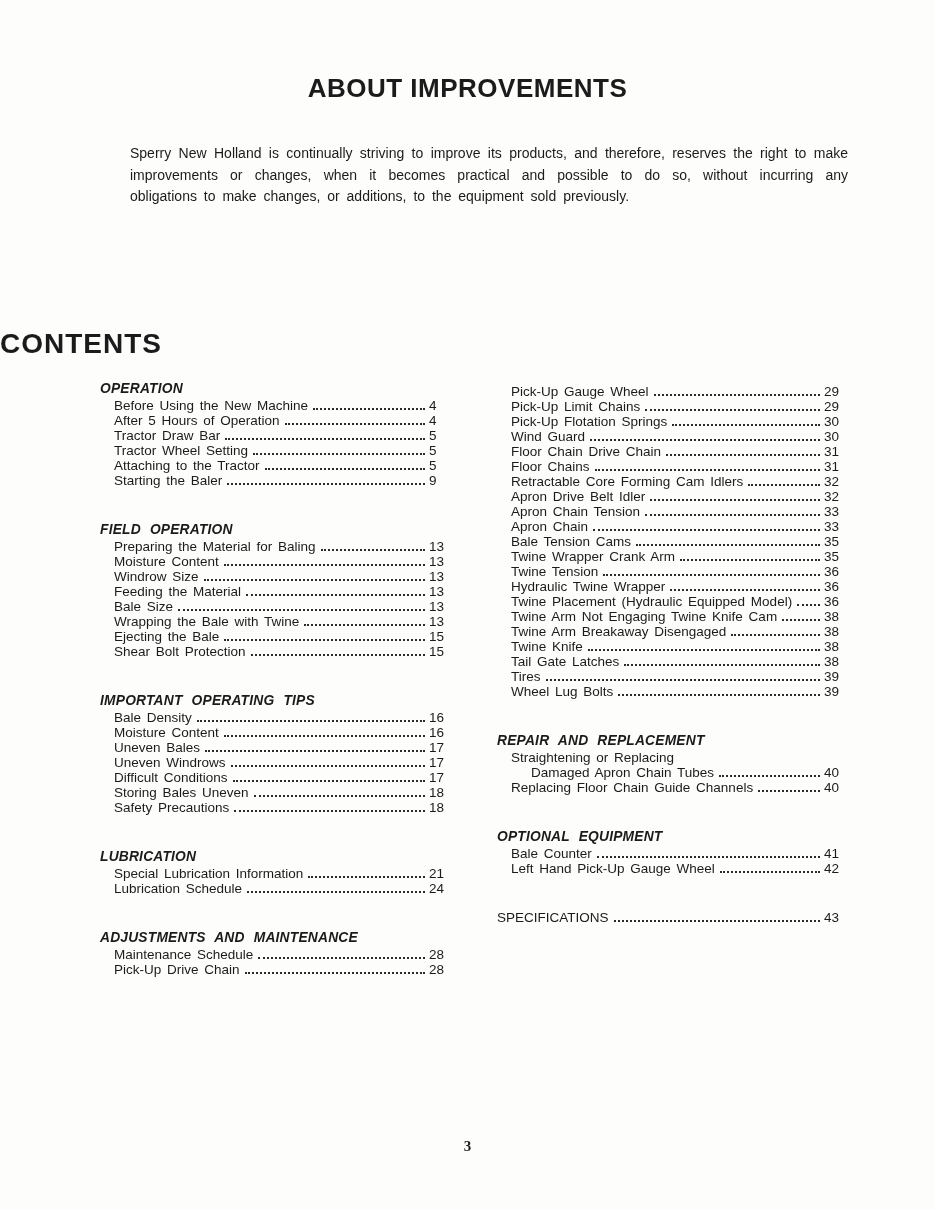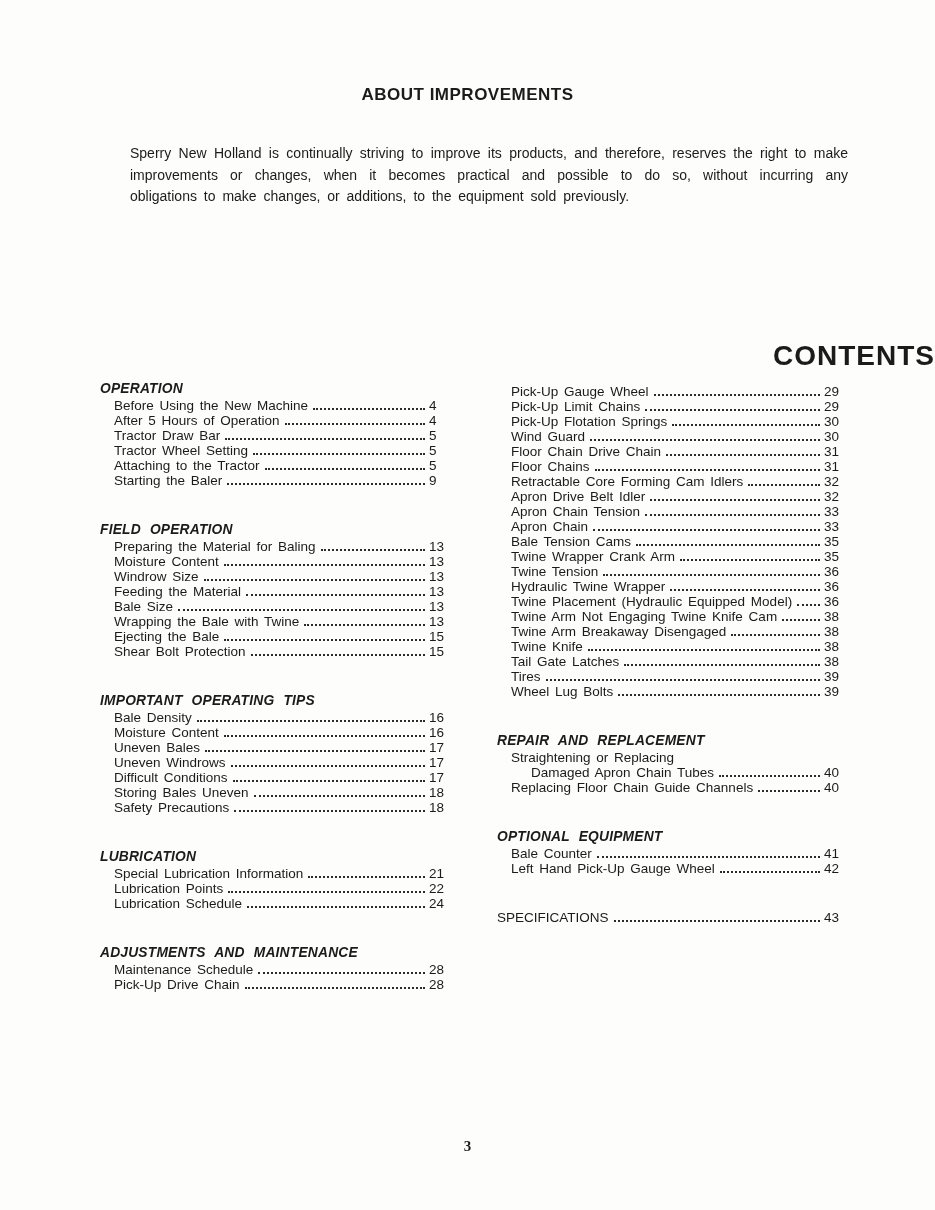--- a/index.html
+++ b/index.html
@@ -6,33 +6,33 @@
   .page {
     position:relative;
     width:935px; height:1210px;
     margin:0 auto;
     background:#fdfdfb;
     color:#1b1b1b;
     font-family:"Liberation Sans", sans-serif;
     overflow:hidden;
   }
   .about-title {
-    position:absolute; top:85px; left:0; width:100%;
+    position:absolute; top:73px; left:0; width:100%;
     text-align:center;
-    font-size:17px; font-weight:bold; letter-spacing:0.5px;
+    font-size:26px; font-weight:bold; letter-spacing:0.5px;
   }
   .about-body {
     position:absolute; top:127px; left:114px; width:718px;
     margin:16px;
     font-size:14px; line-height:21.5px;
     text-align:justify; word-spacing:3px;
   }
   .contents-title {
-    position:absolute; top:340px; left:0; width:100%;
-    text-align:right;
+    position:absolute; top:328px; left:0; width:100%;
+    text-align:left;
     font-size:28px; font-weight:bold; letter-spacing:1px;
   }
   .toc-col {
     position:absolute;
     font-size:13.5px; line-height:15px;
   }
   #col-left  { left:100px; top:381px; width:354px; }
   #col-right { left:497px; top:384px; width:352px; }
 
   .toc-section + .toc-section { margin-top:34px; }
@@ -195,25 +195,20 @@
         </div>
       </div>
       <div class="toc-section">
         <div class="toc-heading">LUBRICATION</div>
         <div class="toc-entry">
           <span class="entry-label">Special Lubrication Information</span>
           <span class="leader"></span>
           <span class="pg">21</span>
         </div>
         <div class="toc-entry">
-          <span class="entry-label">Lubrication Points</span>
-          <span class="leader"></span>
-          <span class="pg">22</span>
-        </div>
-        <div class="toc-entry">
           <span class="entry-label">Lubrication Schedule</span>
           <span class="leader"></span>
           <span class="pg">24</span>
         </div>
       </div>
       <div class="toc-section">
         <div class="toc-heading">ADJUSTMENTS AND MAINTENANCE</div>
         <div class="toc-entry">
           <span class="entry-label">Maintenance Schedule</span>
           <span class="leader"></span>

